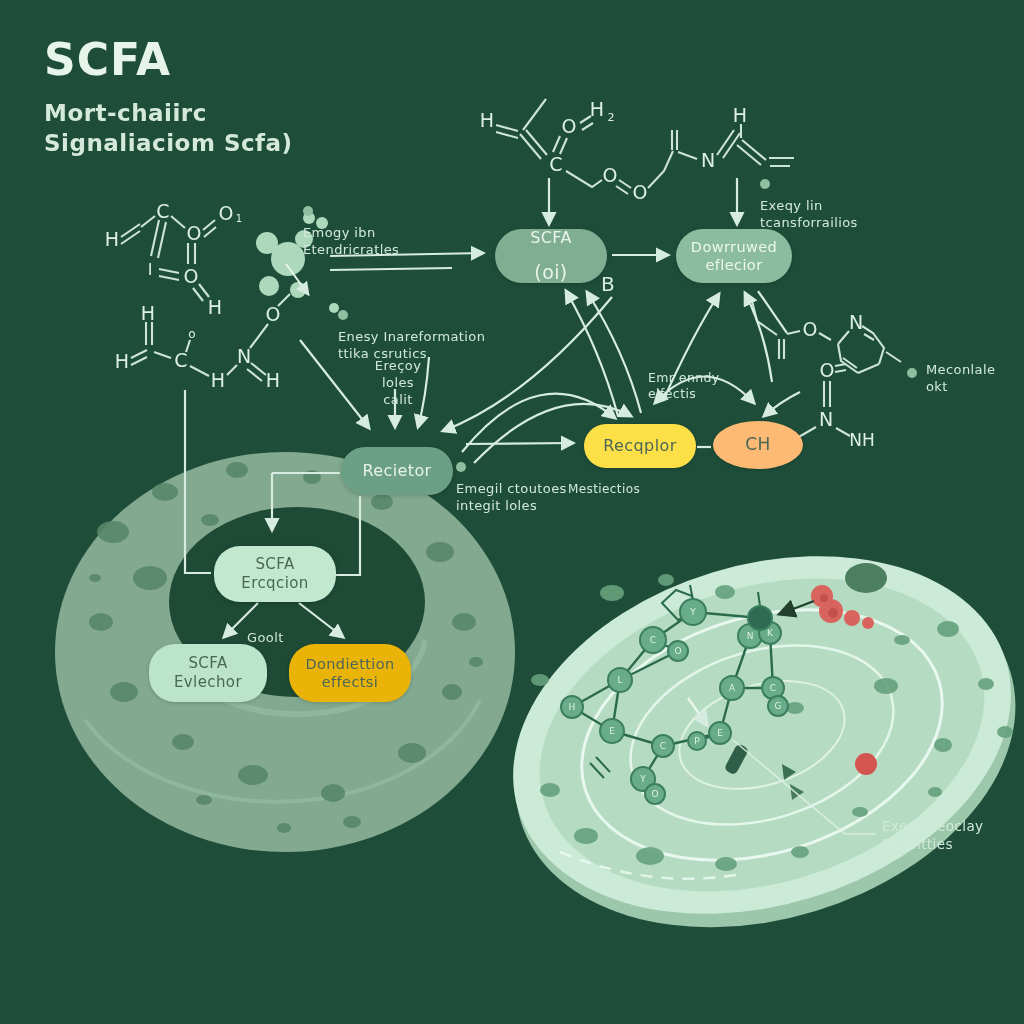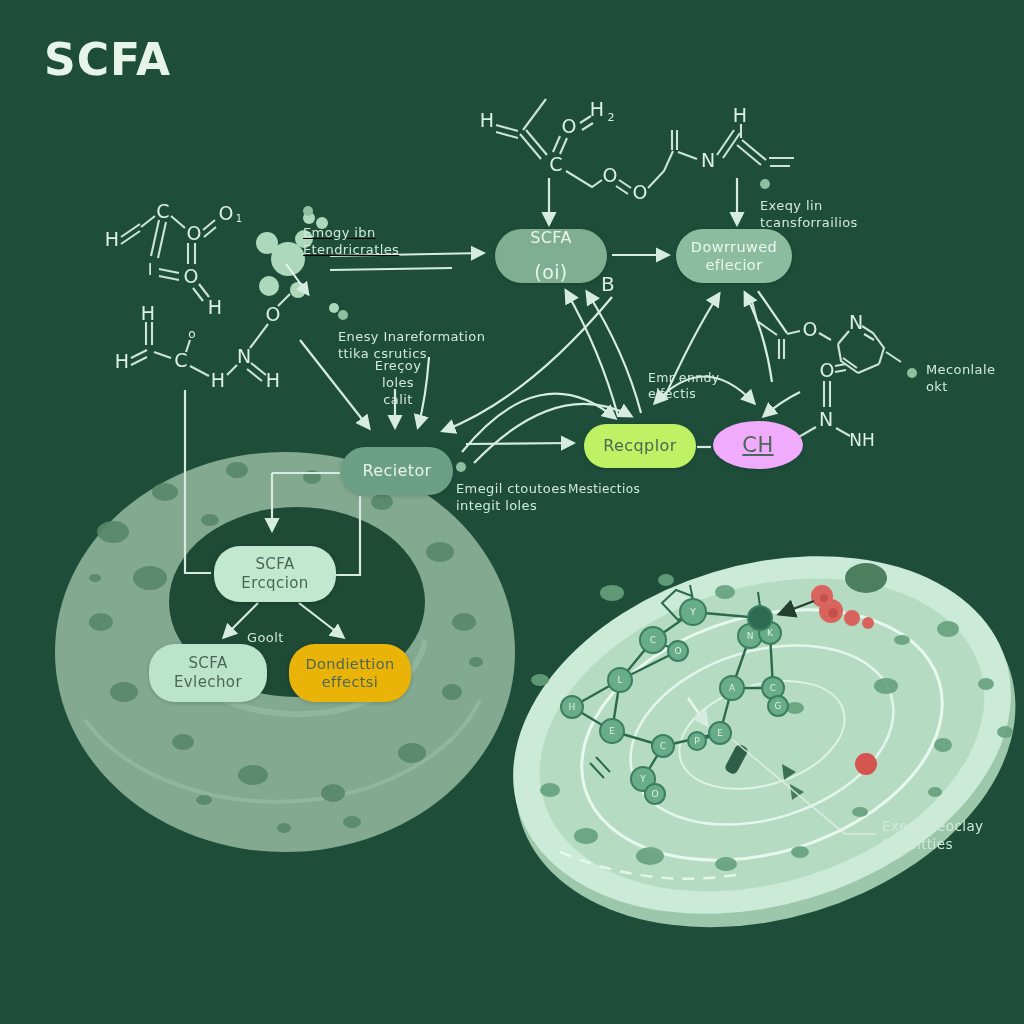--- a/index.html
+++ b/index.html
@@ -19,21 +19,21 @@
   .pill{
     display:flex;flex-direction:column;align-items:center;justify-content:center;
     text-align:center;line-height:1.25;letter-spacing:.4px;
     box-shadow:0 1px 4px rgba(0,0,0,.18);
   }
   .pill .l1{display:block;}
   .pill .l2{display:block;}
   .sage{background:#7fae93;color:#e9f5ec;border-radius:28px;}
   .sage2{background:#8cbc9f;color:#ecf7ef;border-radius:28px;}
   .sage3{background:#6ba086;color:#e7f3ea;border-radius:24px;}
-  .mint{background:#bef264;color:#4b6757;border-radius:26px;}
+  .mint{background:#fde047;color:#4b6757;border-radius:26px;}
   .blabel{font-size:20px;color:#d7ecdf;letter-spacing:1px;}
   .small-cap{font-size:13px;color:#cfe7d7;letter-spacing:.4px;}
 </style>
 </head>
 <body>
 
 <div id="stage">
 
   <svg id="art" width="1024" height="1024" viewBox="0 0 1024 1024">
     <defs>
@@ -305,60 +305,64 @@
       <path d="M258 603 L224 637" marker-end="url(#ah)"></path>
       <path d="M299 603 L343 637" marker-end="url(#ah)"></path>
       <path d="M697 447 L711 447"></path>
       <path d="M800 392 Q780 402 764 416" marker-end="url(#ah)"></path>
       <circle cx="912" cy="373" r="5" fill="#8fbf9f" stroke="none"></circle>
     </g>
   </svg>
 
   <div class="abs" style="left:44px;top:34px;">
     <div class="title-main">SCFA</div>
+    <div class="title-sub" style="margin-top:14px;">
+      <span class="ln" style="display:block;">Mort-chaiirc</span>
+      <span class="ln" style="display:block;">Signaliaciom Scfa)</span>
+    </div>
   </div>
 
   <div class="abs pill sage" style="left:495px;top:229px;width:112px;height:54px;font-size:16px;">
     <span class="l1">SCFA</span>
     <span class="l2" style="font-size:19px;margin-top:13px;">(oi)</span>
   </div>
 
   <div class="abs pill sage3" style="left:341px;top:447px;width:112px;height:48px;font-size:16px;">
     <span class="l1">Recietor</span>
   </div>
 
   <div class="abs pill sage2" style="left:676px;top:229px;width:116px;height:54px;font-size:14.5px;">
     <span class="l1">Dowrruwed</span>
     <span class="l2">eflecior</span>
   </div>
 
   <div class="abs pill mint" style="left:584px;top:424px;width:112px;height:44px;font-size:16px;border-radius:22px;">
     <span class="l1">Recqplor</span>
   </div>
 
-  <div class="abs pill mint" style="left:713px;top:421px;width:90px;height:48px;font-size:21px;border-radius:50%;background:#f0abfc;text-decoration:underline;">
+  <div class="abs pill mint" style="left:713px;top:421px;width:90px;height:48px;font-size:17px;border-radius:50%;background:#fdba74;">
     <span class="l1">CH</span>
   </div>
 
   <div class="abs pill mint" style="left:214px;top:546px;width:122px;height:56px;font-size:15px;background:#c2e8d0;">
     <span class="l1">SCFA</span>
     <span class="l2">Ercqcion</span>
   </div>
 
   <div class="abs pill mint" style="left:149px;top:644px;width:118px;height:58px;font-size:15px;background:#bce4cb;">
     <span class="l1">SCFA</span>
     <span class="l2">Evlechor</span>
   </div>
 
   <div class="abs pill mint" style="left:289px;top:644px;width:122px;height:58px;font-size:14.5px;background:#eab308;">
     <span class="l1">Dondiettion</span>
     <span class="l2">effectsi</span>
   </div>
 
-  <div class="abs bullet" style="left:303px;top:203px;text-decoration:underline;">
+  <div class="abs bullet" style="left:303px;top:203px;">
     <span class="dot"></span>
     <span class="note">
       <span class="ln">Emogy ibn</span>
       <span class="ln">Etendricratles</span>
     </span>
   </div>
 
   <div class="abs bullet" style="left:760px;top:176px;">
     <span class="dot"></span>
     <span class="note">

